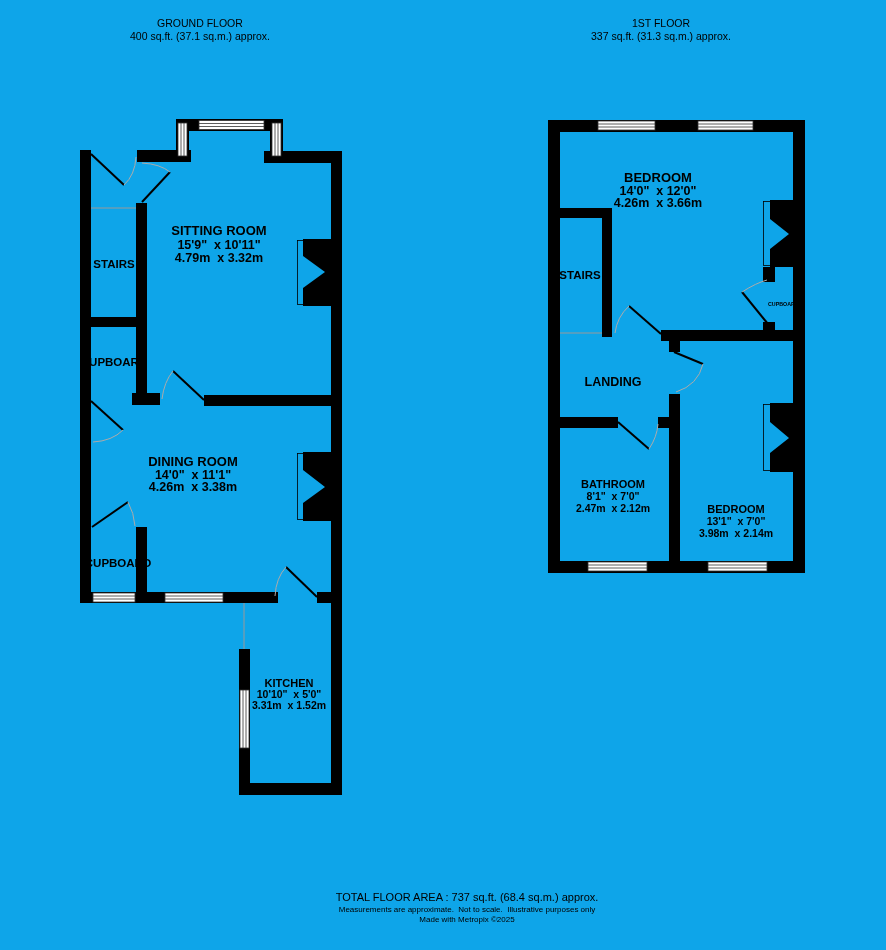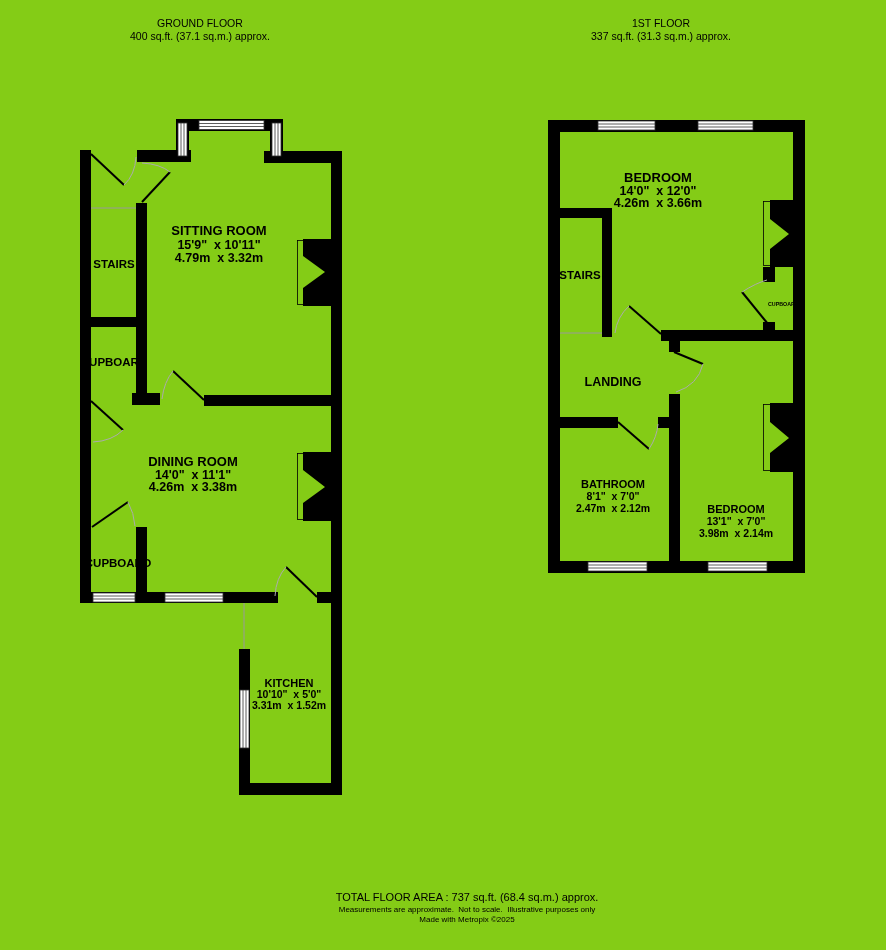--- a/index.html
+++ b/index.html
@@ -1,16 +1,16 @@
 <!DOCTYPE html>
 <html><head>
 <meta charset="utf-8">
 <style>
   html,body{margin:0;padding:0;background:#ffffff;}
-  .page{position:relative;width:886px;height:950px;background:#84cc16;overflow:hidden;}
+  .page{position:relative;width:886px;height:950px;background:#0ea5e9;overflow:hidden;}
   svg{position:absolute;left:0;top:0;}
   text{font-family:"Liberation Sans","DejaVu Sans",sans-serif;fill:#000;white-space:pre;}
   .hdr{font-size:10.5px;font-weight:400;}
   .room1{font-size:13px;font-weight:700;}
   .room2{font-size:12.5px;font-weight:700;}
   .small1{font-size:11px;font-weight:700;}
   .small2{font-size:10.5px;font-weight:700;}
   .aux{font-size:11.5px;font-weight:700;}
   .tiny{font-size:5.3px;font-weight:700;}
   .foot1{font-size:11px;font-weight:400;}

